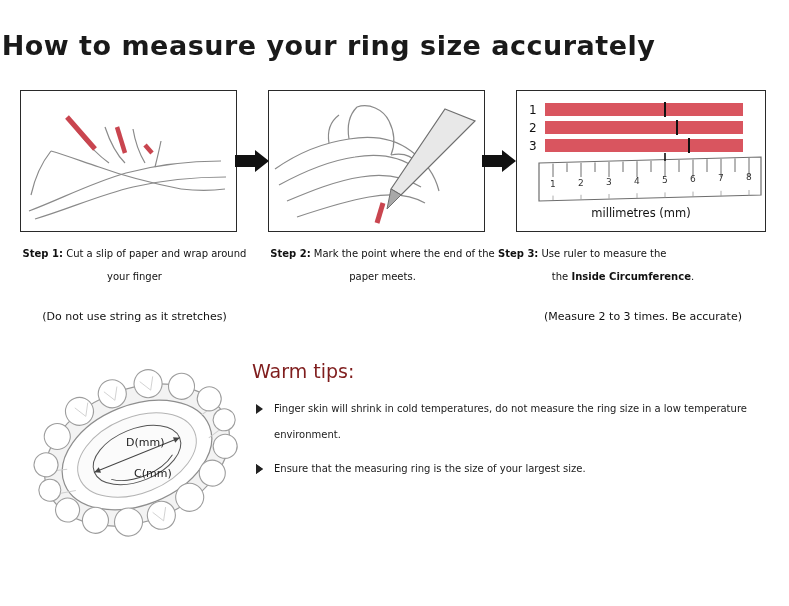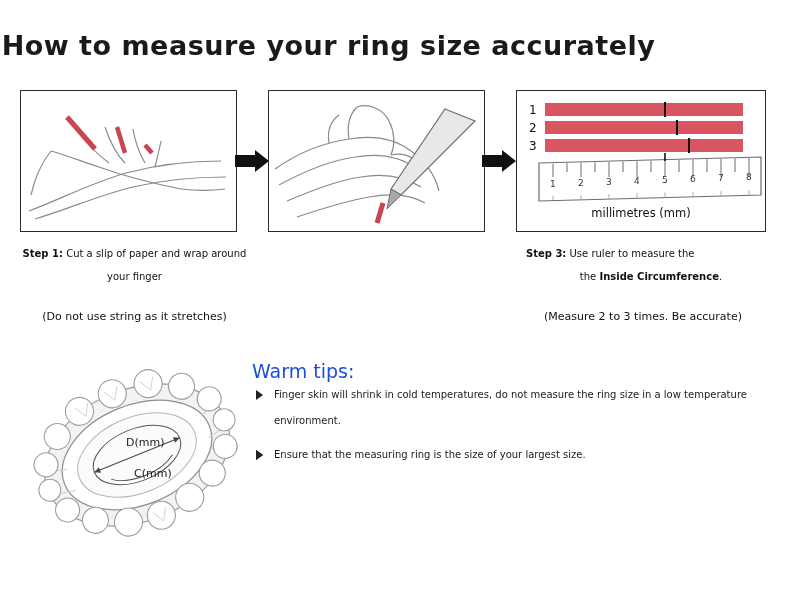--- a/index.html
+++ b/index.html
@@ -60,21 +60,21 @@
   .arrow-2 { left: 462px; }
 
   .caption {
     position: absolute;
     font-size: 10px;
     line-height: 23px;
     color: #111;
   }
   .cap-1 { left: 2px;   top: 152px; width: 225px; }
   .cap-2 { left: 250px; top: 152px; width: 225px; }
-  .cap-3 { left: 506px; top: 152px; width: 250px; }
+  .cap-3 { left: 478px; top: 152px; width: 250px; }
   .cap-1, .cap-2 { text-align: center; }
   .cap-3 { text-align: left; }
   .cap-3 .l2, .cap-3 .l3 { display:block; text-align:center; }
   .caption b { font-weight: 700; }
 
   .note {
     position: absolute;
     font-size: 11px;
     color: #111;
   }
@@ -83,21 +83,22 @@
 
   
   .tips {
     position: absolute;
     left: 252px;
     top: 360px;
     width: 520px;
   }
   .tips-title {
     font-size: 19px;
-    color: #1d4ed8;
+    color: #7f1d1d;
+    margin-bottom: 14px;
   }
   .tip {
     position: relative;
     padding-left: 22px;
     font-size: 10px;
     line-height: 26px;
     color: #1a1a1a;
     margin-bottom: 8px;
   }
   .tip .bullet {
@@ -248,20 +249,23 @@
         <line x1="148" y1="62" x2="148" y2="70" stroke="#111" stroke-width="1.6"></line>
       </g>
 
       <text x="124" y="126" text-anchor="middle" font-family="DejaVu Sans, sans-serif" font-size="11.5" fill="#111">millimetres (mm)</text>
     </svg>
   </div>
 
   <div class="caption cap-1">
     <b>Step 1:</b><span> Cut a slip of paper and wrap around your finger</span>
   </div>
+  <div class="caption cap-2">
+    <b>Step 2:</b><span> Mark the point where the end of the paper meets.</span>
+  </div>
   <div class="caption cap-3">
     <b>Step 3:</b><span> Use ruler to measure the</span>
     <span class="l2">
       <span>the </span><b>Inside Circumference</b><span>.</span>
     </span>
   </div>
 
   <div class="note note-1">(Do not use string as it stretches)</div>
   <div class="note note-3">(Measure 2 to 3 times. Be accurate)</div>
 </div>

